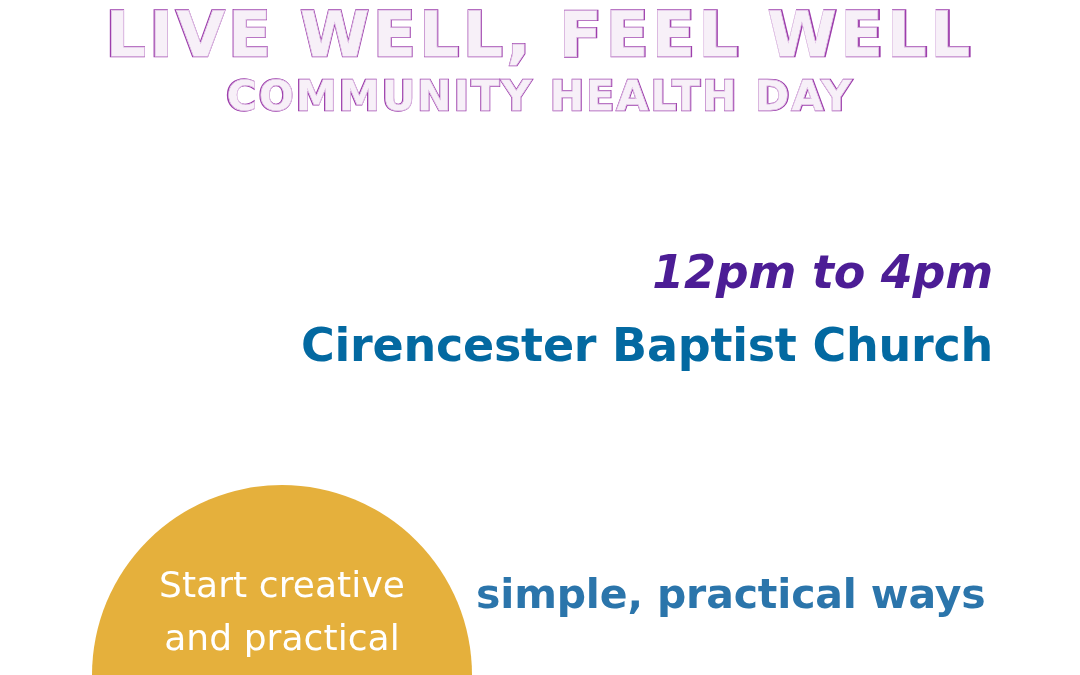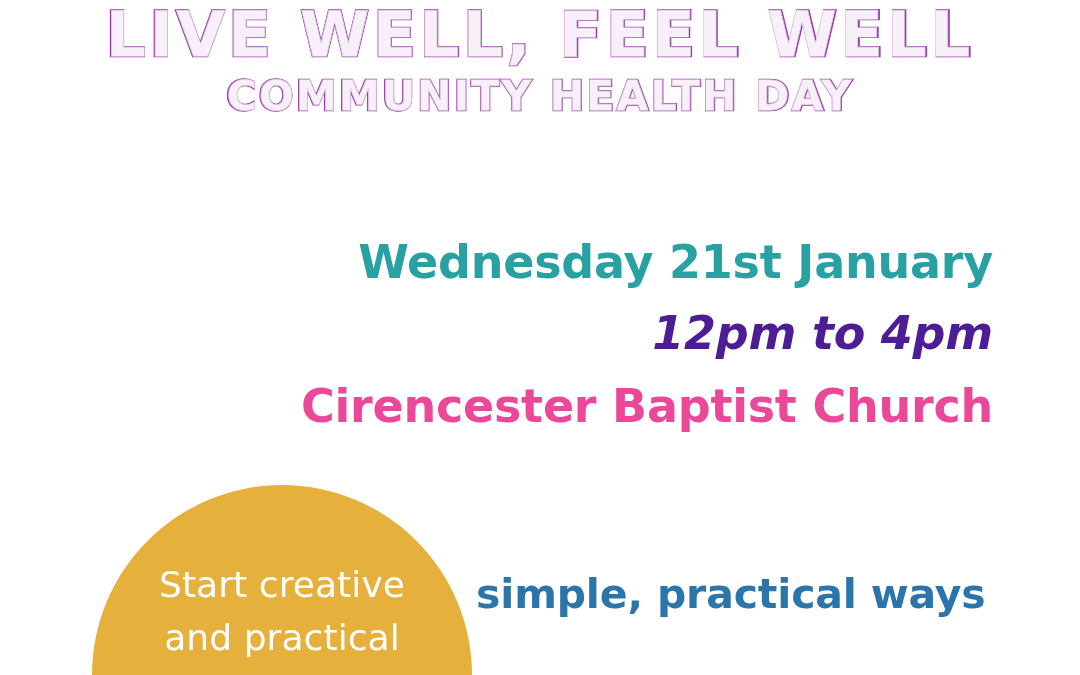--- a/index.html
+++ b/index.html
@@ -75,21 +75,21 @@
   .detail-line {
     display: block;
     font-family: "DejaVu Sans", sans-serif;
     font-weight: 700;
     font-size: 46px;
     letter-spacing: -0.005em;
     white-space: nowrap;
   }
   .detail-line.date  { color: #29a0a2; }
   .detail-line.time  { color: #4c1d95; margin-top: 10px; font-style: italic; }
-  .detail-line.venue { color: #ec4899; margin-top: 12px; }
+  .detail-line.venue { color: #0369a1; margin-top: 12px; }
 
   
   .badge {
     position: absolute;
     left: 92px;
     top: 485px;
     width: 380px;
     height: 380px;
     border-radius: 50%;
     background: #e5b03c;
@@ -137,21 +137,20 @@
     </span>
     <span class="headline-line l2">
       <span class="inner">
         <span class="base">Community Health Day</span>
         <span class="fill">Community Health Day</span>
       </span>
     </span>
   </div>
 
   <div class="details">
-    <span class="detail-line date">Wednesday 21st January</span>
     <span class="detail-line time">12pm to 4pm</span>
     <span class="detail-line venue">Cirencester Baptist Church</span>
   </div>
 
   <div class="badge">
     <div class="badge-text">
       <span>Start creative</span><br>
       <span>and practical</span>
     </div>
   </div>

